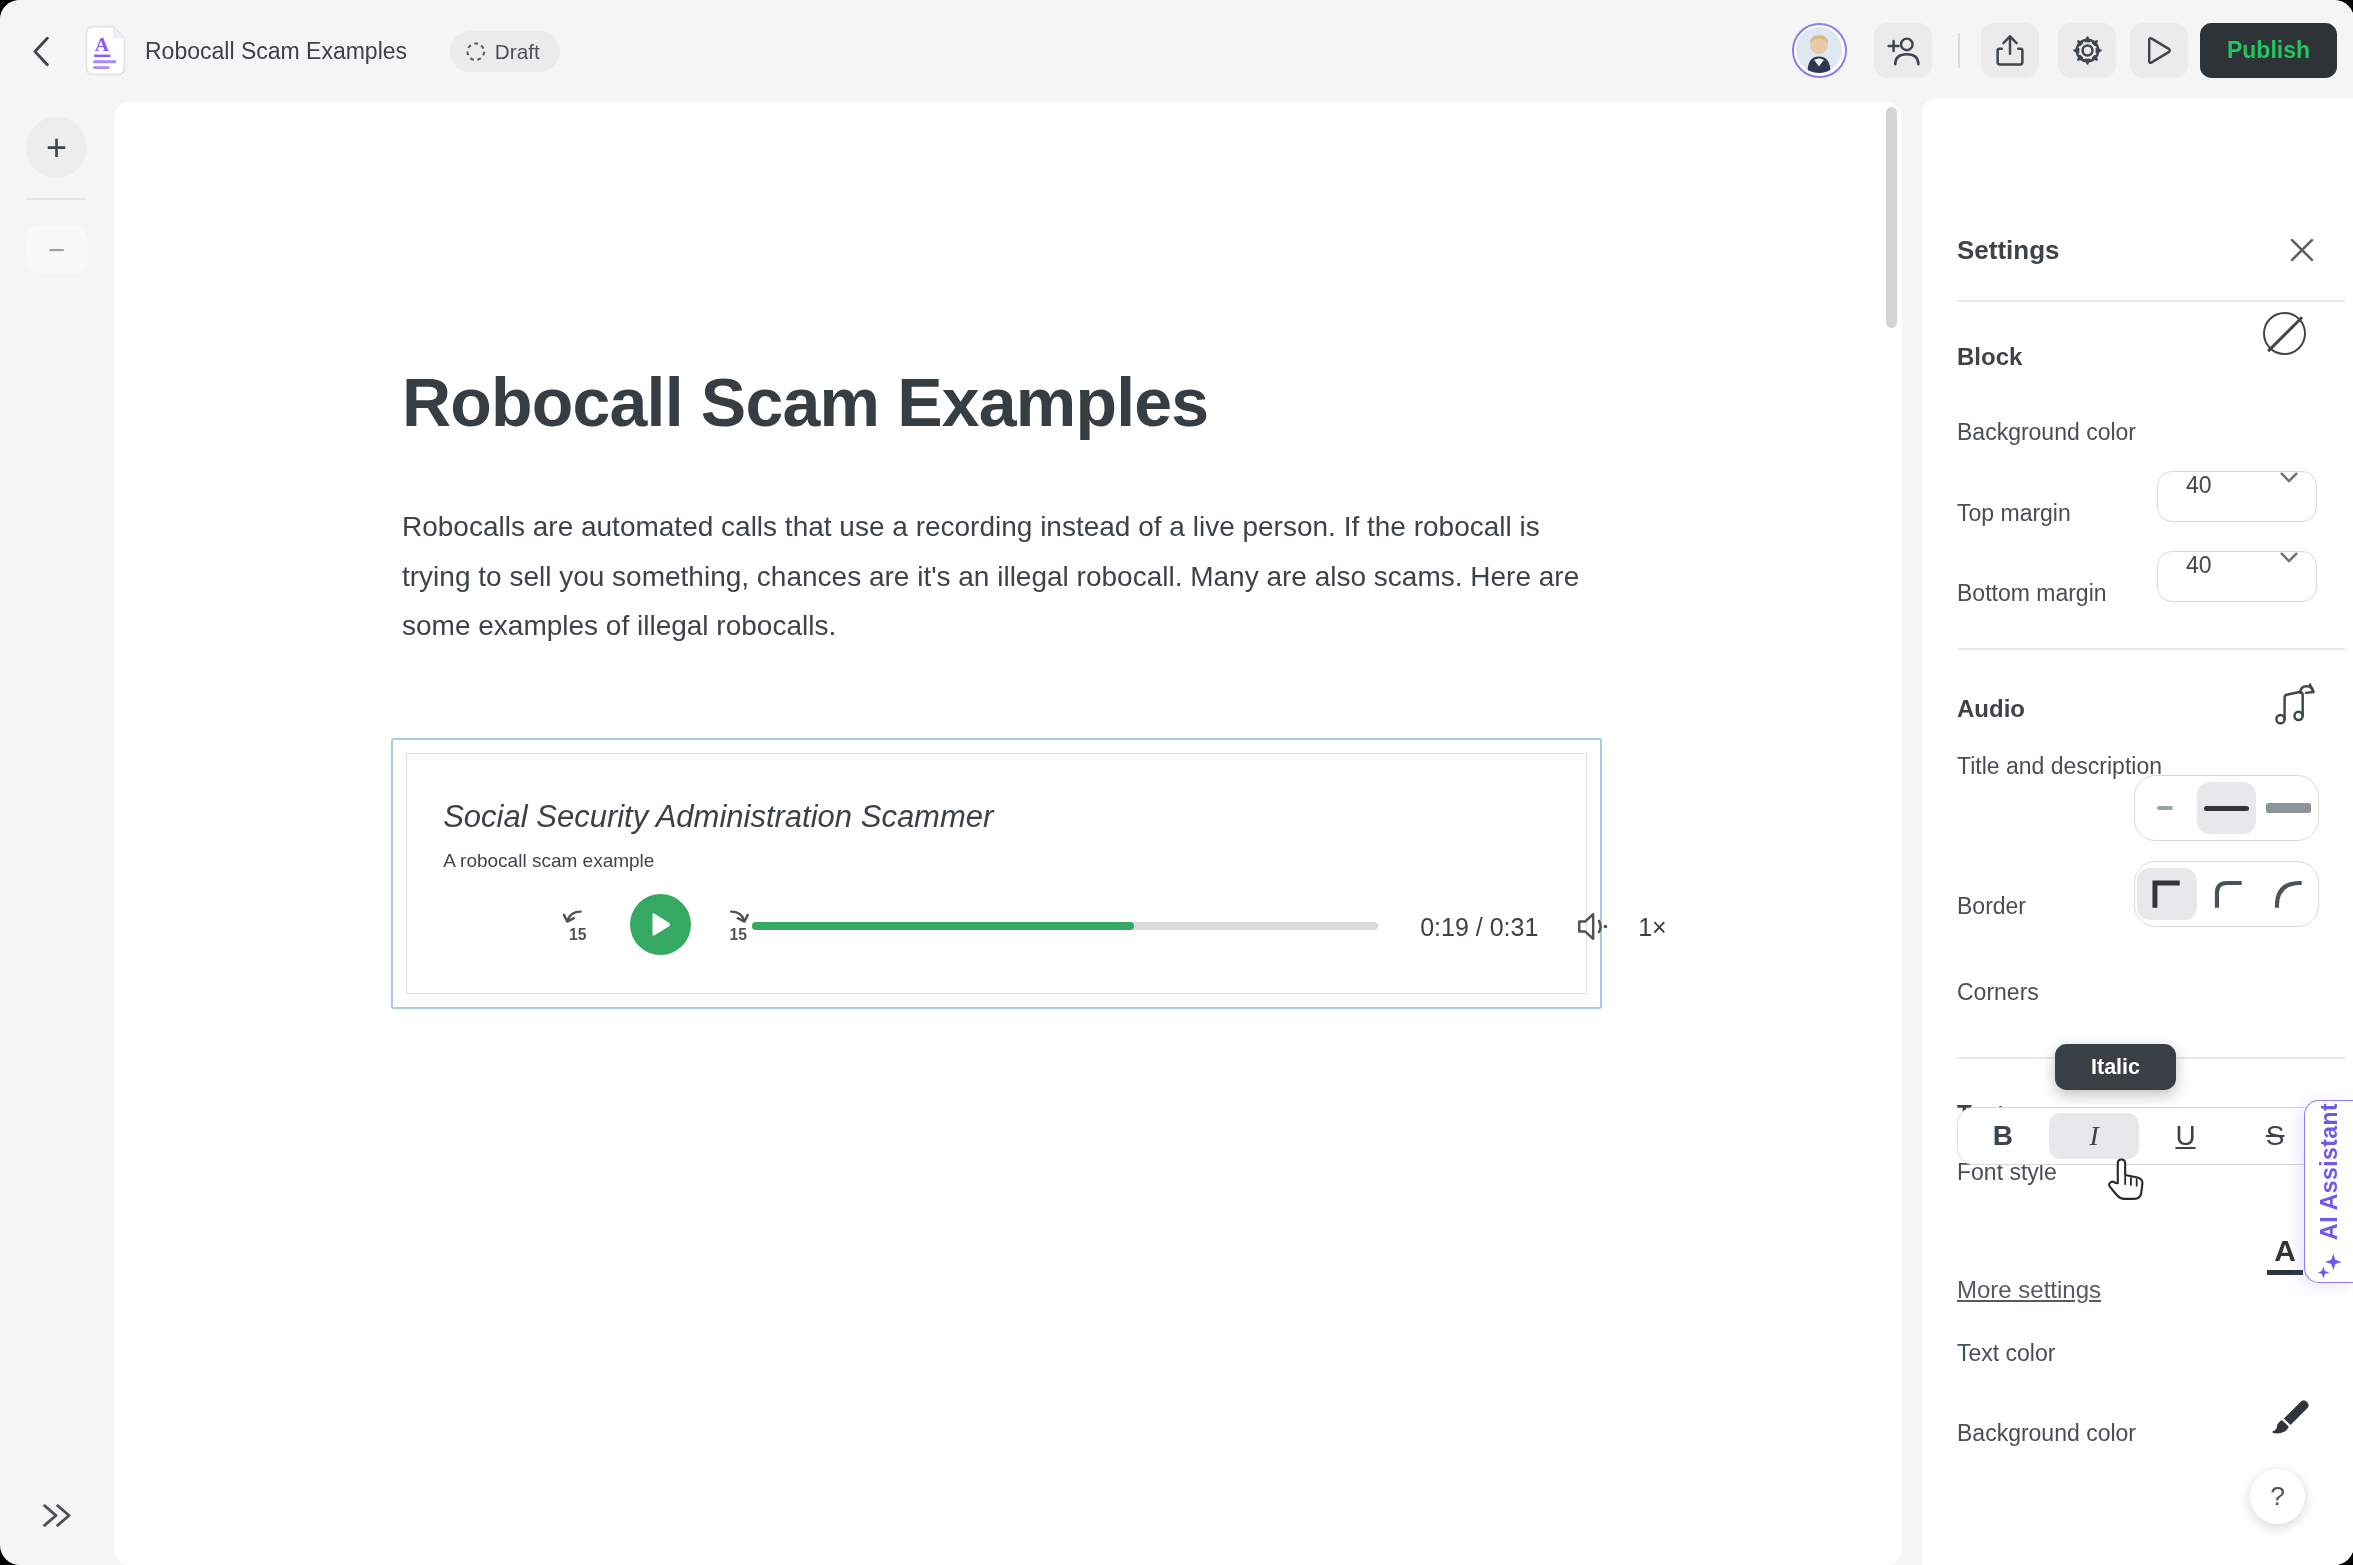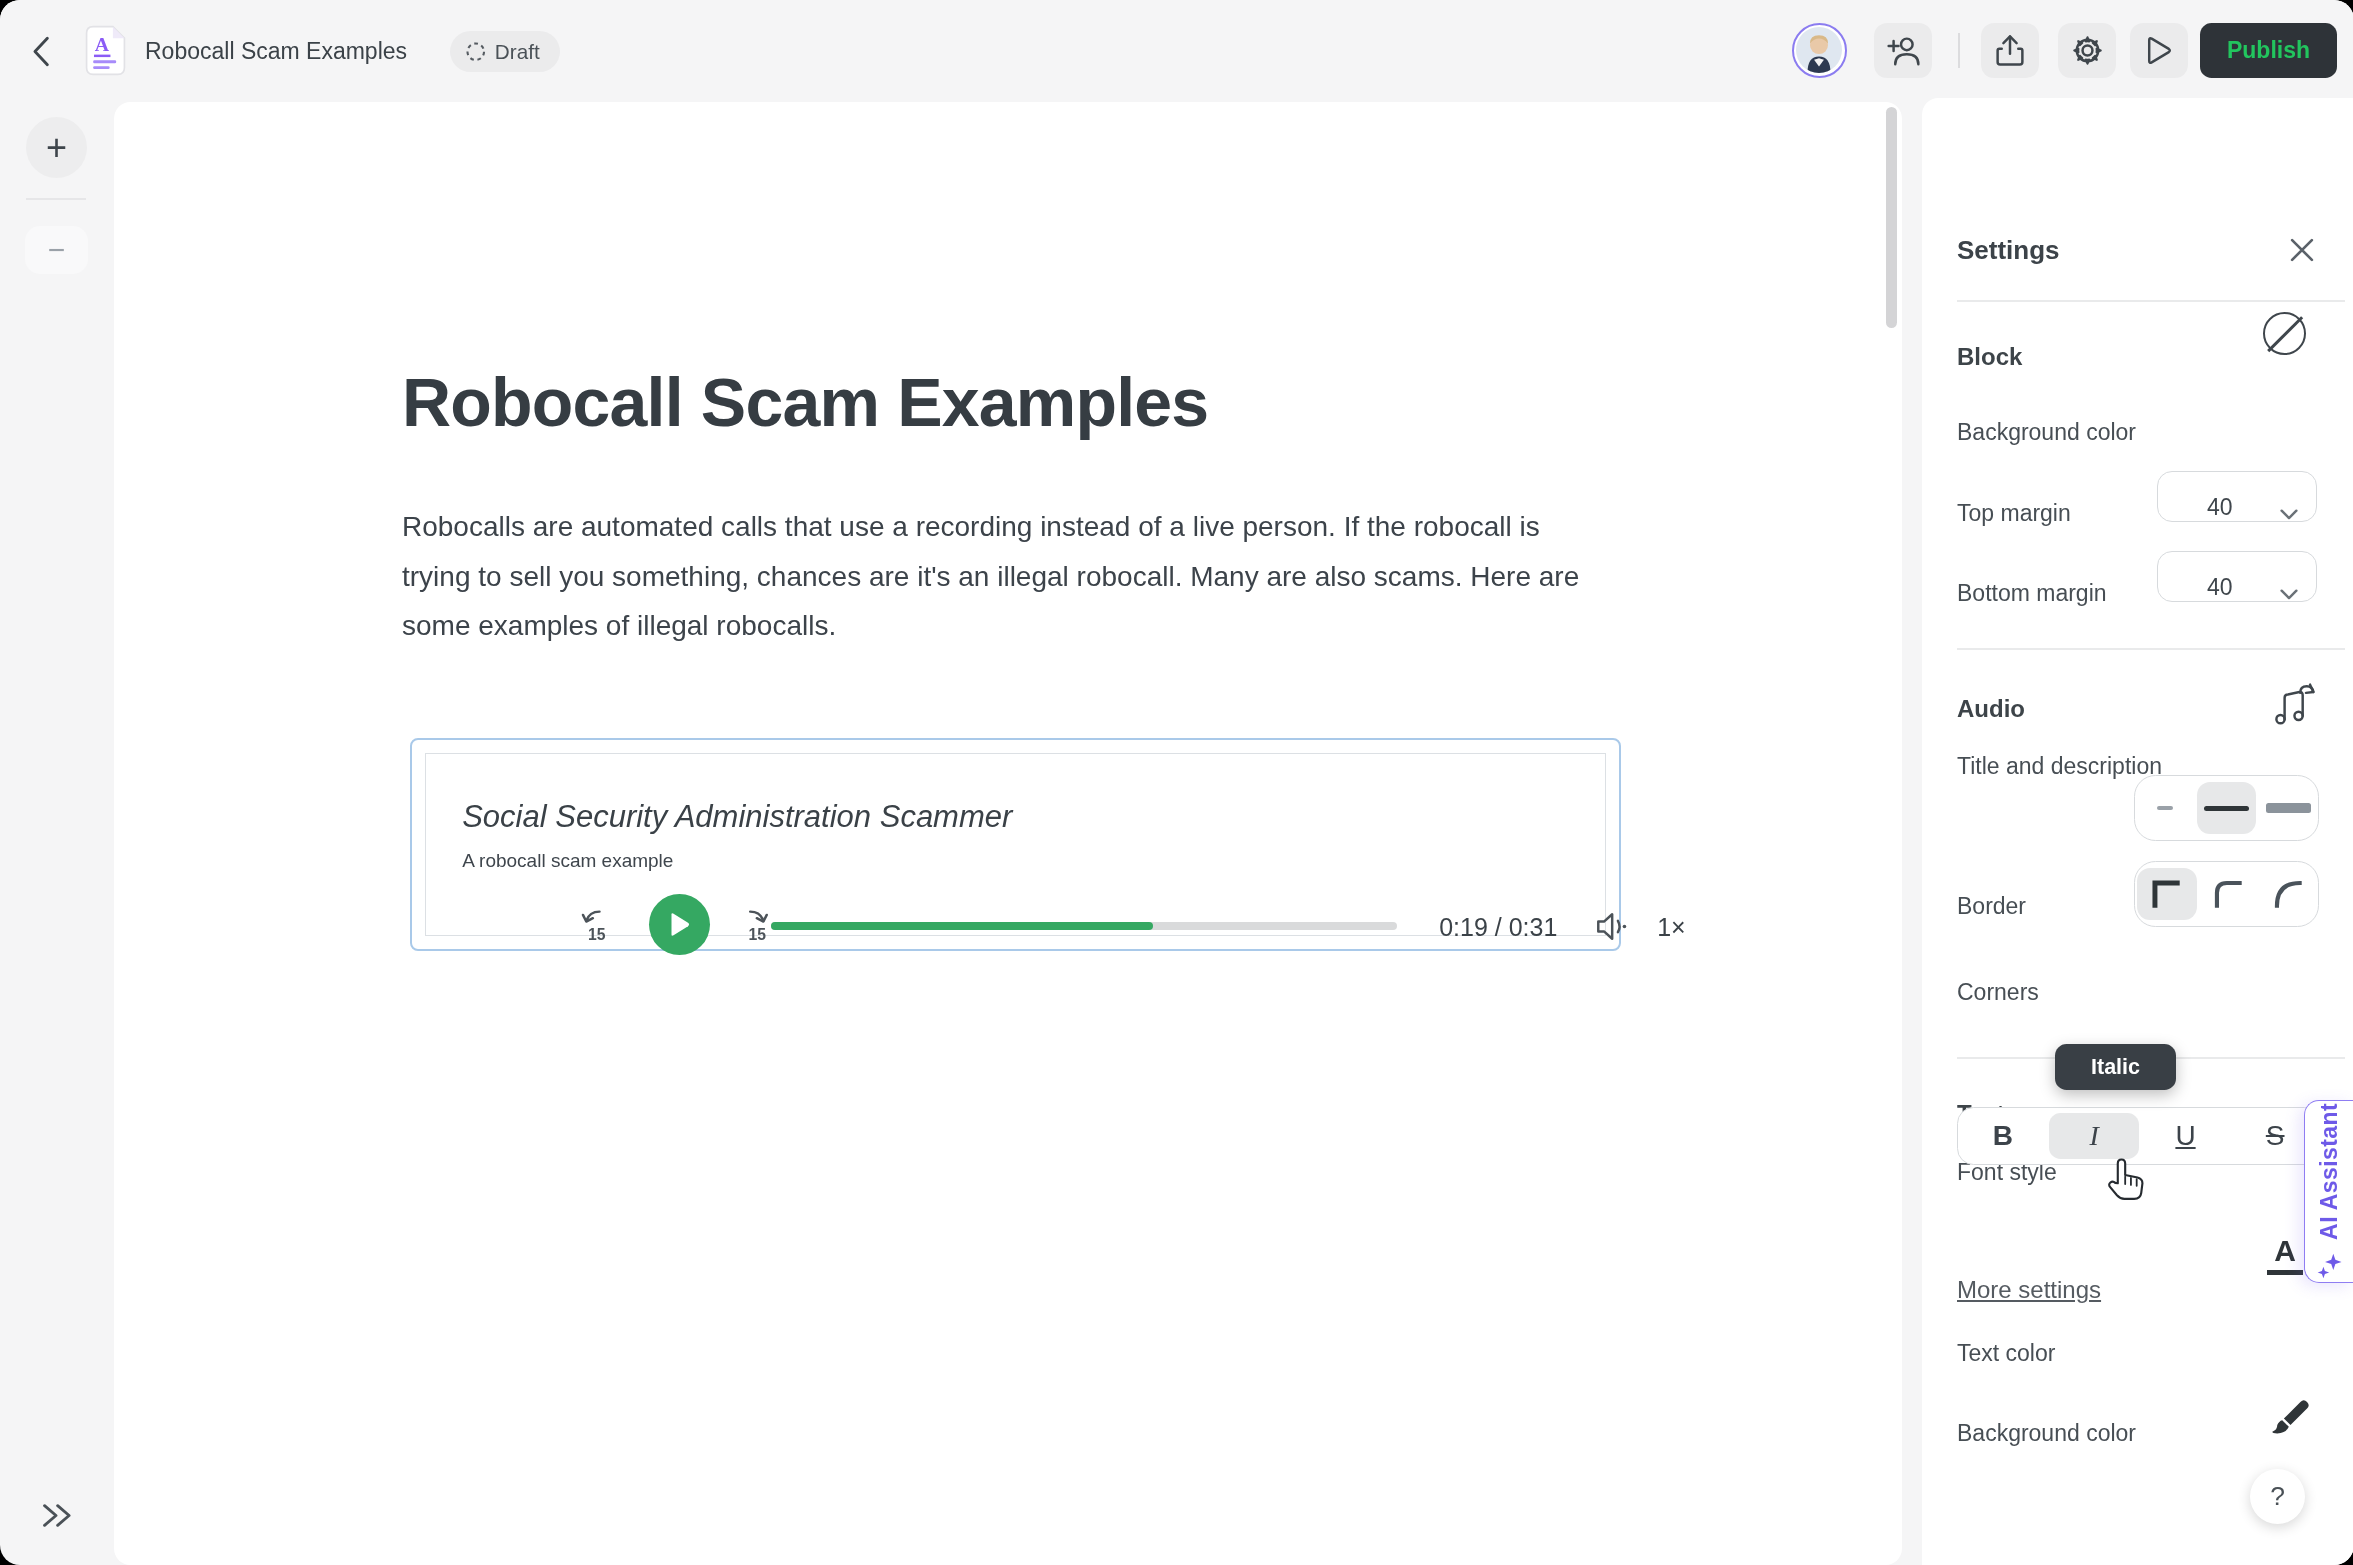--- a/index.html
+++ b/index.html
@@ -26,21 +26,21 @@
   .minus-btn{left:25px;top:226px;width:63px;height:48px;border-radius:15px;background:#f9f9fa;display:flex;align-items:center;justify-content:center;font-size:30px;color:#9aa1a8;cursor:pointer;}
   .collapse-btn{left:33px;top:1494px;width:46px;height:43px;display:flex;align-items:center;justify-content:center;cursor:pointer;}
 
   
   .canvas{left:114px;top:102px;width:1788px;height:1463px;background:#fff;border-radius:16.5px;}
   .scroll-thumb{left:1772px;top:5px;width:10.7px;height:221px;background:#d4d4d6;border-radius:5.8px;cursor:pointer;}
   .doc-h1{left:288px;top:261px;width:1240px;font-size:68px;font-weight:700;color:#363d43;letter-spacing:-0.8px;cursor:text;}
   .doc-p{left:288px;top:400px;width:1207px;font-size:28px;line-height:1.77;color:#3c434a;cursor:text;}
 
   
-  .audio-sel{left:277px;top:636px;width:1211px;height:213px;border:2.5px solid #a9c9e9;border-radius:8px;background:#fff;margin-left:19px;}
+  .audio-sel{left:277px;top:636px;width:1211px;height:271px;border:2.5px solid #a9c9e9;border-radius:3px;background:#fff;}
   .audio-card{position:absolute;left:13.2px;top:13.2px;right:13.2px;bottom:13.2px;border:1.7px solid #dce0e4;border-radius:0;}
   .audio-title{position:absolute;left:36px;top:45px;font-size:31px;font-style:italic;color:#3a4147;cursor:text;}
   .audio-desc{position:absolute;left:36px;top:96px;font-size:19px;color:#3f464d;cursor:text;}
   .ctl{position:absolute;display:flex;align-items:center;justify-content:center;}
   .skip-btn{width:46px;height:46px;top:149px;cursor:pointer;}
   .play-btn{left:223px;top:140px;width:61px;height:61px;border-radius:50%;background:#35a862;cursor:pointer;}
   .track{left:345px;top:168px;width:626px;height:8.3px;border-radius:4.1px;background:#d9dadb;cursor:pointer;}
   .track-fill{position:absolute;left:0;top:0;height:8.3px;border-radius:4.1px;background:#35a862;}
   .time{left:1013px;top:159px;font-size:25px;color:#3b4248;white-space:nowrap;}
   .vol-btn{left:1164px;top:149px;width:46px;height:46px;cursor:pointer;}
@@ -48,21 +48,21 @@
 
   
   .panel{left:1922px;top:98px;width:431px;height:1468px;background:#fff;border-radius:16.5px 0 0 0;}
   .panel .row-label{font-size:23px;color:#474e54;}
   .p-title{left:35px;top:137px;font-size:26px;font-weight:600;color:#3c4349;}
   .close-btn{left:362px;top:134px;width:36px;height:36px;display:flex;align-items:center;justify-content:center;cursor:pointer;}
   .p-div{left:35px;width:388px;height:1.7px;background:#e9eaeb;}
   .sec-label{left:35px;font-size:24px;font-weight:600;color:#3d4449;}
   .none-swatch{left:341px;top:214px;width:43px;height:43px;border-radius:50%;border:2.5px solid #3f464c;cursor:pointer;}
   .none-swatch::after{content:"";position:absolute;left:50%;top:50%;width:48px;height:2.5px;background:#3f464c;transform:translate(-50%,-50%) rotate(-45deg);}
-  .dropdown{width:160px;height:51px;border:1.7px solid #d7dadd;border-radius:15px;background:#fff;display:flex;align-items:flex-end;cursor:pointer;padding-left:21px;}
+  .dropdown{width:160px;height:51px;border:1.7px solid #d7dadd;border-radius:15px;background:#fff;display:flex;align-items:flex-start;cursor:pointer;}
   .dropdown .val{margin-left:28px;font-size:23px;color:#3f464c;flex:1;}
   .select-wide{left:35px;top:601px;width:362px;height:53px;border:1.7px solid #d7dadd;border-radius:16.5px;display:flex;align-items:center;cursor:pointer;background:#fff;}
   .select-wide .val{margin-left:36px;font-size:23px;color:#3f464c;flex:1;}
   .seg{width:185px;height:66px;border:1.7px solid #d7dadd;border-radius:21.5px;background:#fff;display:flex;}
   .seg .cell{flex:1;display:flex;align-items:center;justify-content:center;position:relative;cursor:pointer;}
   .cell-on{background:#e7e8e9;border-radius:13.2px;margin:5.8px 1.7px;}
   .dash{border-radius:2.5px;}
   .fs-seg{left:35px;top:1009px;width:364px;height:58px;border:1.7px solid #d7dadd;border-radius:16.5px;background:#fff;display:flex;}
   .fs-cell{flex:1;display:flex;align-items:center;justify-content:center;font-size:28px;color:#3c434a;cursor:pointer;position:relative;}
   .fs-on{background:#e7e8e9;border-radius:11.6px;margin:5px 1.7px;}

